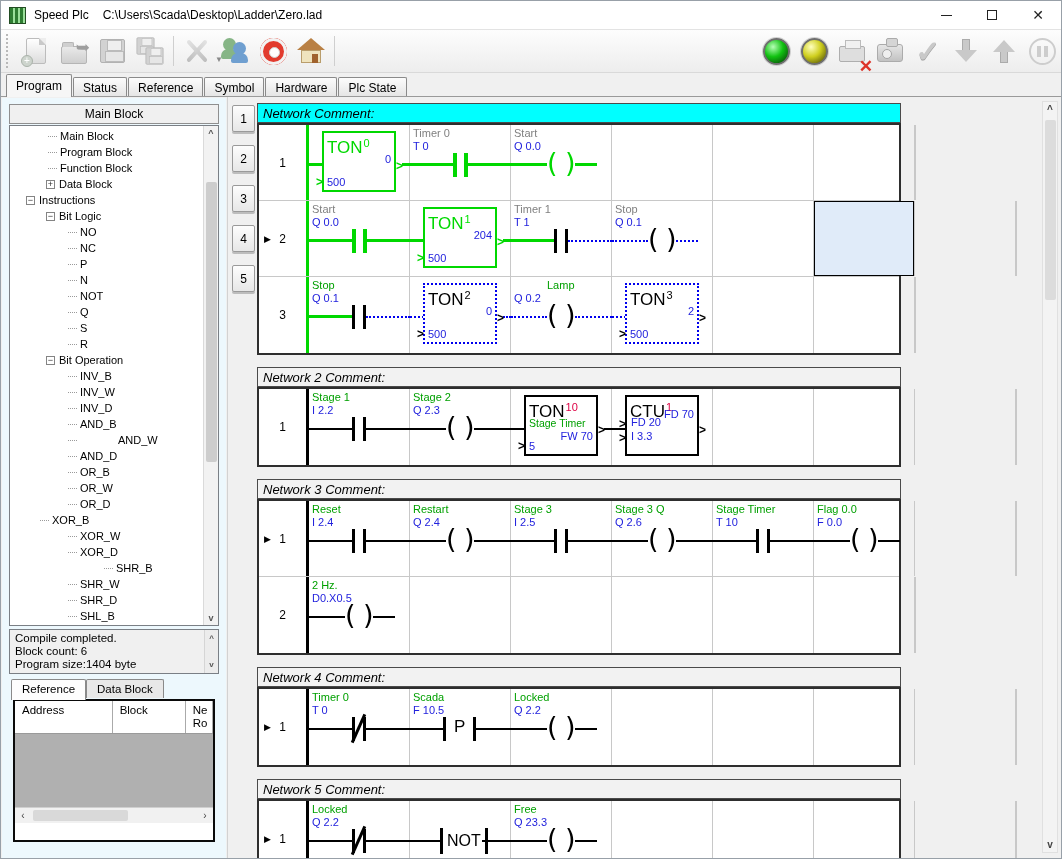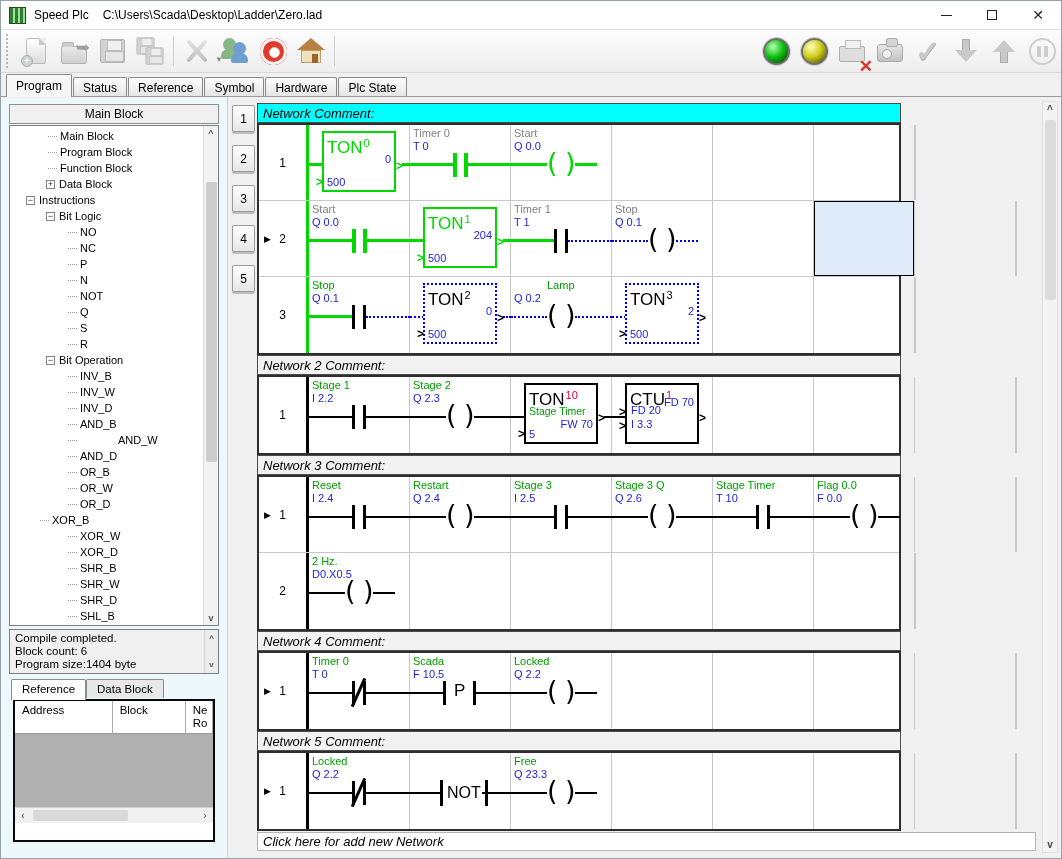--- a/index.html
+++ b/index.html
@@ -95,21 +95,21 @@
   .rtbody{height:73px;background:#b0b0b0;}
   .rhscroll{position:relative;height:16px;background:#f1f1f1;border-top:1px solid #cfcfcf;}
   .rhscroll .ha{position:absolute;top:0;width:16px;height:15px;text-align:center;font-size:10px;color:#444;line-height:15px;}
   .rhthumb{position:absolute;left:18px;top:2px;width:95px;height:11px;background:#d9d9d9;border-radius:2px;}
   
   .ladder{position:absolute;left:226px;top:0;right:0;bottom:0;background:#f0f0f0;border-left:1px solid #d2d2d2;}
   .navbtn{position:absolute;left:4px;width:23px;height:27px;background:linear-gradient(#fdfdfd,#e7e7e7);
           border:1px solid #9a9a9a;border-radius:2px;box-shadow:0 2px 0 #bdbdbd;
           display:flex;align-items:center;justify-content:center;font-size:12px;}
   .nets{position:absolute;left:29px;top:6px;width:781px;}
-  .net{width:644px;margin-bottom:0;}
+  .net{width:644px;margin-bottom:12px;}
   .ncomment{height:20px;border:1px solid #4a4a4a;background:#f2f2f2;display:flex;align-items:center;
             padding-left:5px;font-size:13px;font-style:italic;color:#000;}
   .ngrid{border:2px solid #2e2e2e;background:#fff;}
   .rung{height:76px;display:flex;border-bottom:1px solid #c8c8c8;position:relative;background:#fff;}
   .rung.last{border-bottom:none;}
   .rownum{width:50px;flex:none;position:relative;}
   .rnum{position:absolute;left:0;right:0;top:31px;text-align:center;font-size:12px;}
   .rcur{position:absolute;left:5px;top:33px;font-size:9px;}
   .cell{width:101px;flex:none;position:relative;border-right:1px solid #c8c8c8;}
   .fill{flex:1;background:#ababab;border-left:1px solid #c8c8c8;}
@@ -350,21 +350,21 @@
             <span>XOR_B</span>
           </div>
           <div class="titem" style="padding-left: 58px;">
             <span class="leader"></span>
             <span>XOR_W</span>
           </div>
           <div class="titem" style="padding-left: 58px;">
             <span class="leader"></span>
             <span>XOR_D</span>
           </div>
-          <div class="titem" style="padding-left: 58px;">
+          <div class="titem" style="padding-left: 58px; margin-left: 36px;">
             <span class="leader"></span>
             <span>SHR_B</span>
           </div>
           <div class="titem" style="padding-left: 58px;">
             <span class="leader"></span>
             <span>SHR_W</span>
           </div>
           <div class="titem" style="padding-left: 58px;">
             <span class="leader"></span>
             <span>SHR_D</span>

